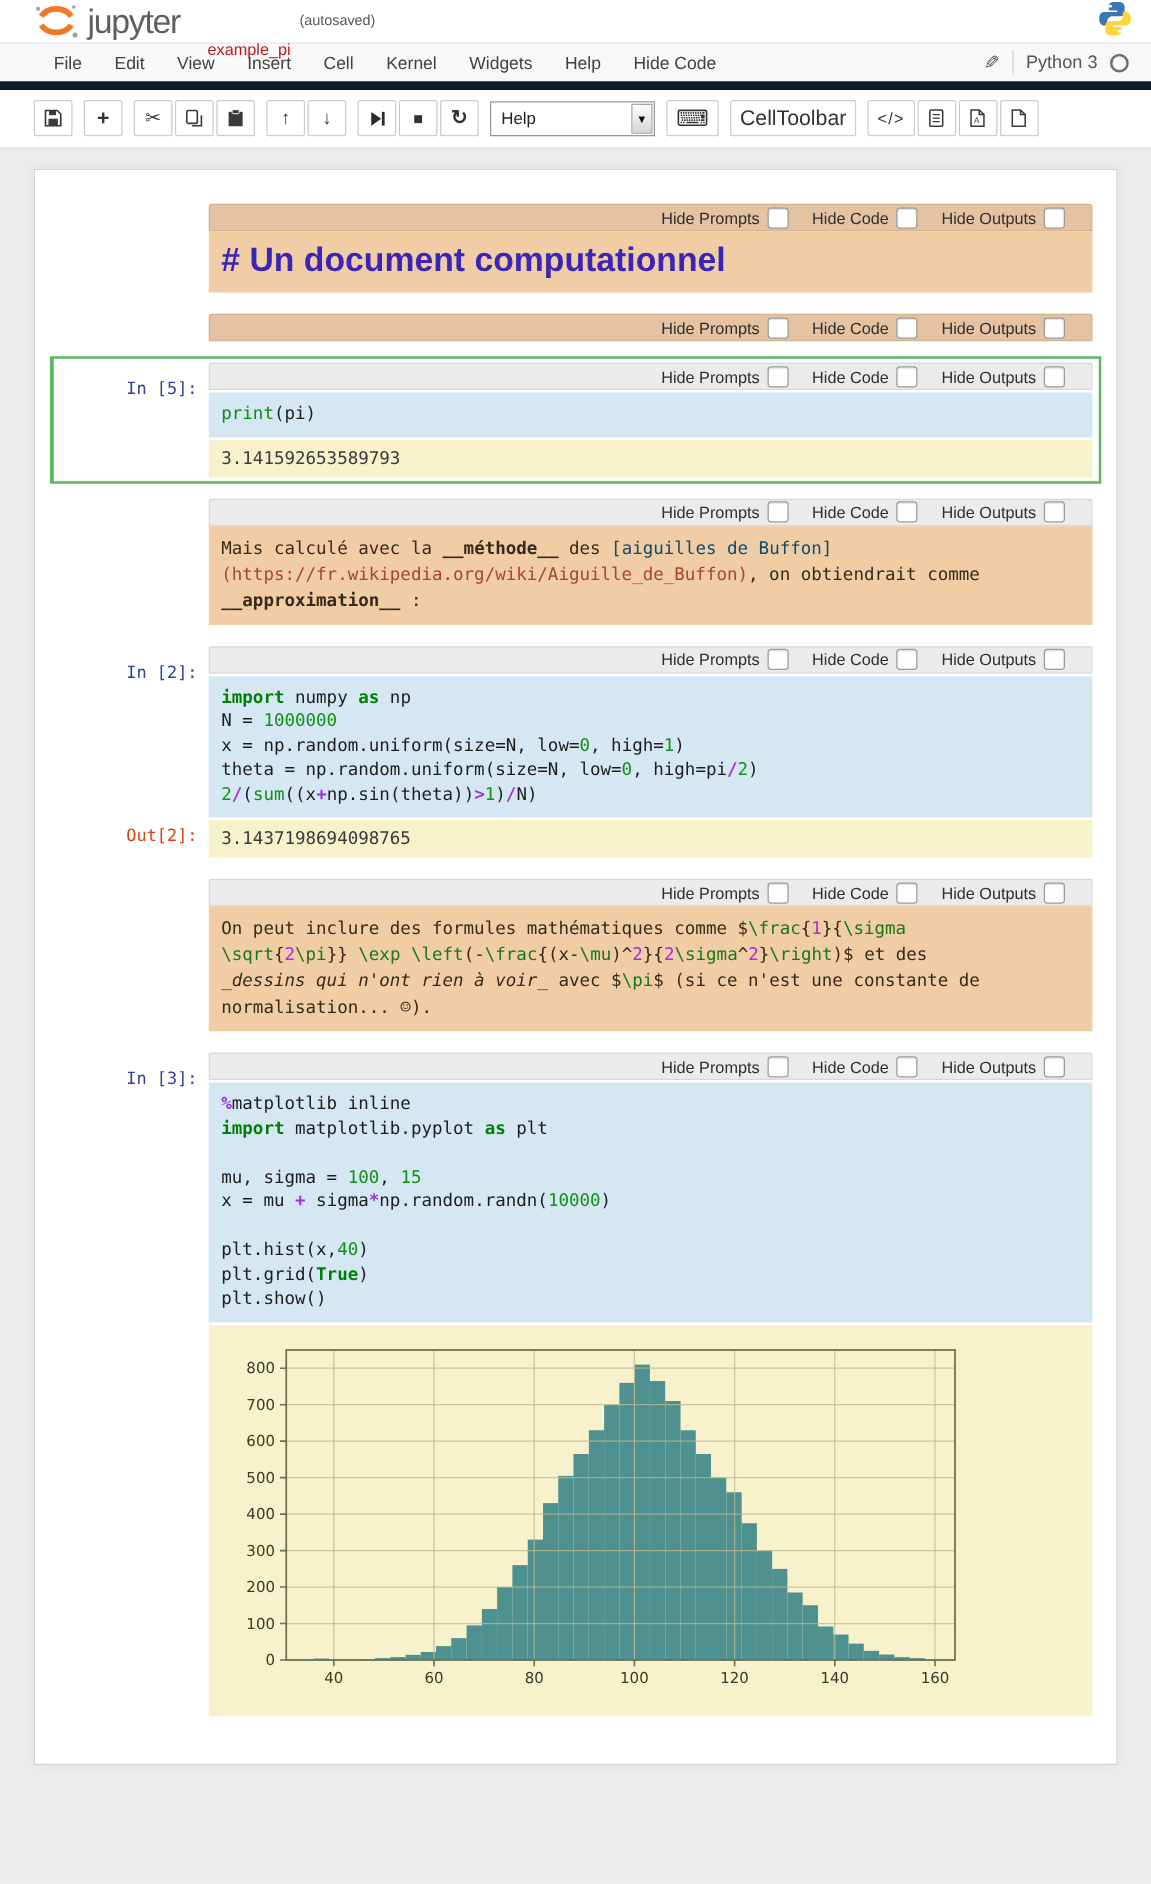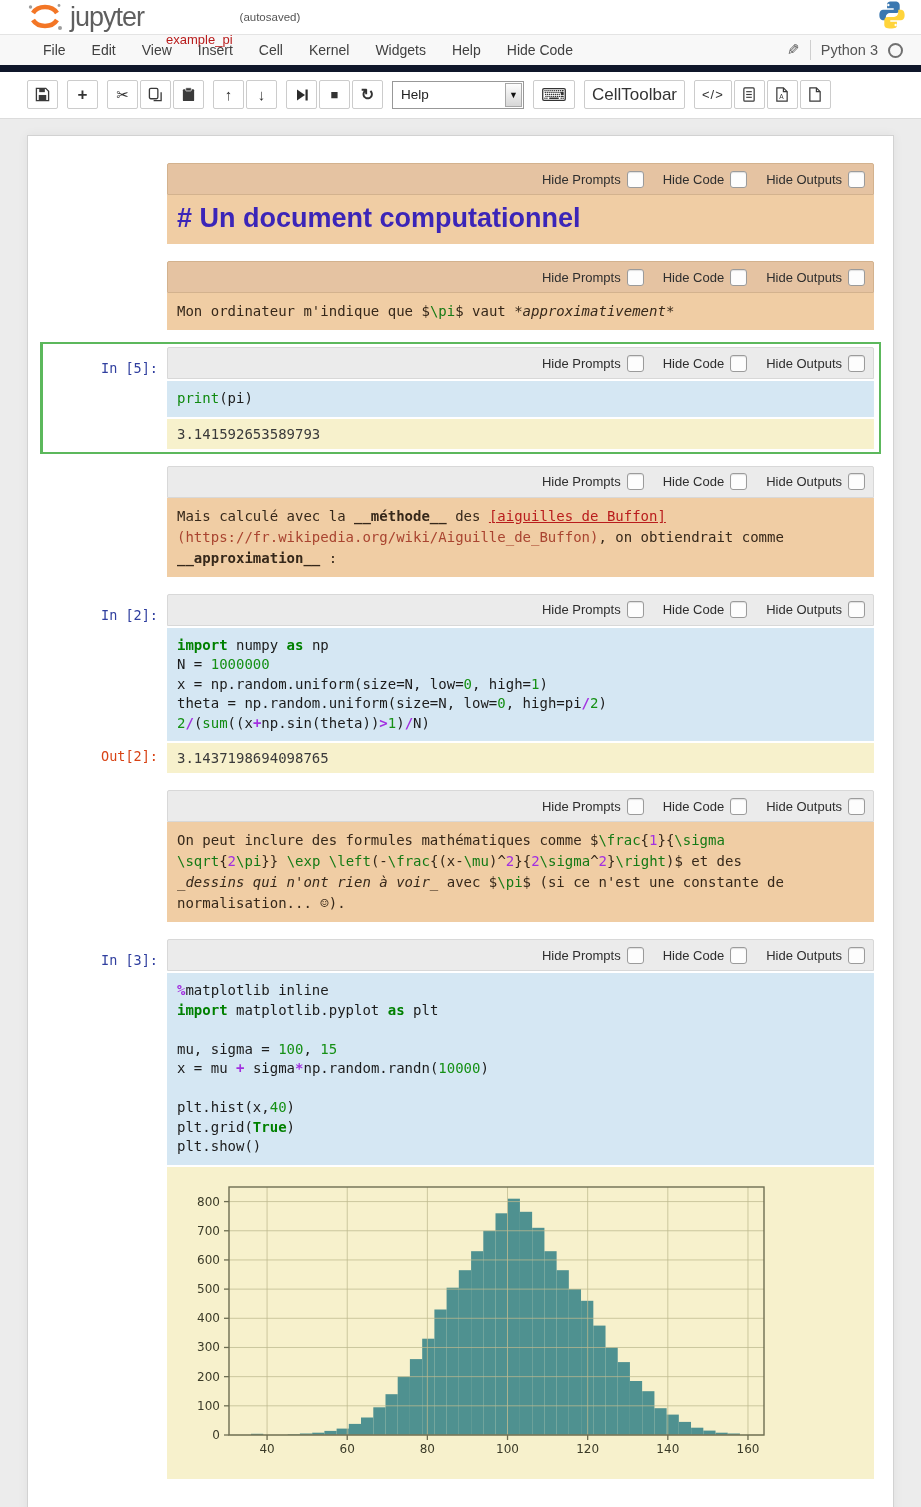--- a/index.html
+++ b/index.html
@@ -38,21 +38,21 @@
   .nb-page { background:#fff; margin:16px 27px 16px 27px; border:1px solid #d2d2d2; box-shadow:0 0 10px rgba(0,0,0,0.06); padding:22px 12px 26px 12px; }
 
   .cell { border:2px solid transparent; border-left-width:3px; padding:3px 5px 3px 0; margin-bottom:7px; }
   .cell.selected { border-color:#5cb85c; }
   .crow { display:flex; }
   .prompt-col { width:124px; flex:none; text-align:right; padding-right:9px; font-family:"DejaVu Sans Mono", monospace; font-size:13.5px; }
   .in-prompt { color:#303f9f; padding-top:13px; }
   .out-prompt { color:#d84315; padding-top:7px; }
   .cell-main { flex:1; min-width:0; }
 
-  .cell-header { height:32px; display:flex; align-items:center; justify-content:flex-end; padding-right:7px; border:1px solid #d8d8d8; border-radius:2px 2px 0 0; background:#ebebeb;text-align:right; }
+  .cell-header { height:22px; display:flex; align-items:center; justify-content:flex-end; padding-right:20px; border:1px solid #d8d8d8; border-radius:2px 2px 0 0; background:#ebebeb;text-align:right; }
   .cell-header.tan { background:#e5c3a2; border-color:#d3b28e; }
   .hp-label { font-size:13px; color:#2e2e2e; margin-right:6px; }
   .cb { width:17px; height:17px; background:#fdfdfd; border:1px solid #9b9b9b; border-radius:3px; margin-right:19px; box-shadow:0 1px 1px rgba(0,0,0,0.12) inset; cursor:pointer; }
   .cb:last-child { margin-right:1px; }
 
   .md-content { background:#f0cda4; font-family:"DejaVu Sans Mono", monospace; font-size:14px; line-height:21px; color:#36281a; padding:8px 10px; white-space:pre-wrap; }
   .md-content.title-line { font-family:"Liberation Sans", sans-serif; font-weight:bold; font-size:27px; line-height:34px; color:#3b25b8; padding:6px 10px 9px 10px; }
 
   .code-input { background:#d5e7f3; font-family:"DejaVu Sans Mono", monospace; font-size:14px; line-height:19.5px; color:#1c1c1c; padding:8px 10px; margin-top:2px; white-space:pre; }
   .code-output { background:#f7f1cc; font-family:"DejaVu Sans Mono", monospace; font-size:14px; color:#3a3a3a; padding:7px 10px; margin-top:2px; }
@@ -62,21 +62,21 @@
   .md-content .code-line { min-height:21px; }
 
   .tok-k   { color:#008000; font-weight:bold; }
   .tok-b   { color:#108a10; }
   .tok-n   { color:#159015; }
   .tok-o   { color:#a22fe0; font-weight:bold; }
   .tok-cm  { color:#157a15; }
   .tok-dg  { color:#a22fe0; }
   .tok-em  { font-style:italic; }
   .tok-st  { font-weight:bold; }
-  .tok-lk  { color:#b91c1c; text-decoration:underline; }
+  .tok-lk  { color:#0c4a6e; }
   .tok-url { color:#a94430; }
   .tok-cursor { border-left:1.5px solid #000; margin-left:-1px; }
 </style>
 </head>
 <body>
 
 <div class="app-header">
   <div class="logo-wrap">
     <svg width="38" height="32" viewBox="0 0 38 32">
       <path d="M7 12 A13.5 11 0 0 1 31 12" fill="none" stroke="#f37626" stroke-width="4.6"></path>
@@ -238,21 +238,20 @@
           <div class="prompt-col"></div>
           <div class="cell-main">
             <div class="cell-header tan">
               <span class="hp-label">Hide Prompts</span>
               <span class="cb"></span>
               <span class="hp-label">Hide Code</span>
               <span class="cb"></span>
               <span class="hp-label">Hide Outputs</span>
               <span class="cb"></span>
             </div>
-            <div class="md-content"><div class="code-line"><span>Mon ordinateur m'indique que $</span><span class="tok-cm">\pi</span><span>$ vaut </span><span class="tok-em">*approximativement*</span></div></div>
           </div>
         </div>
       </div>
       <div class="cell selected">
         <div class="crow">
           <div class="prompt-col">
             <div class="in-prompt">In [5]:</div>
           </div>
           <div class="cell-main">
             <div class="cell-header">

